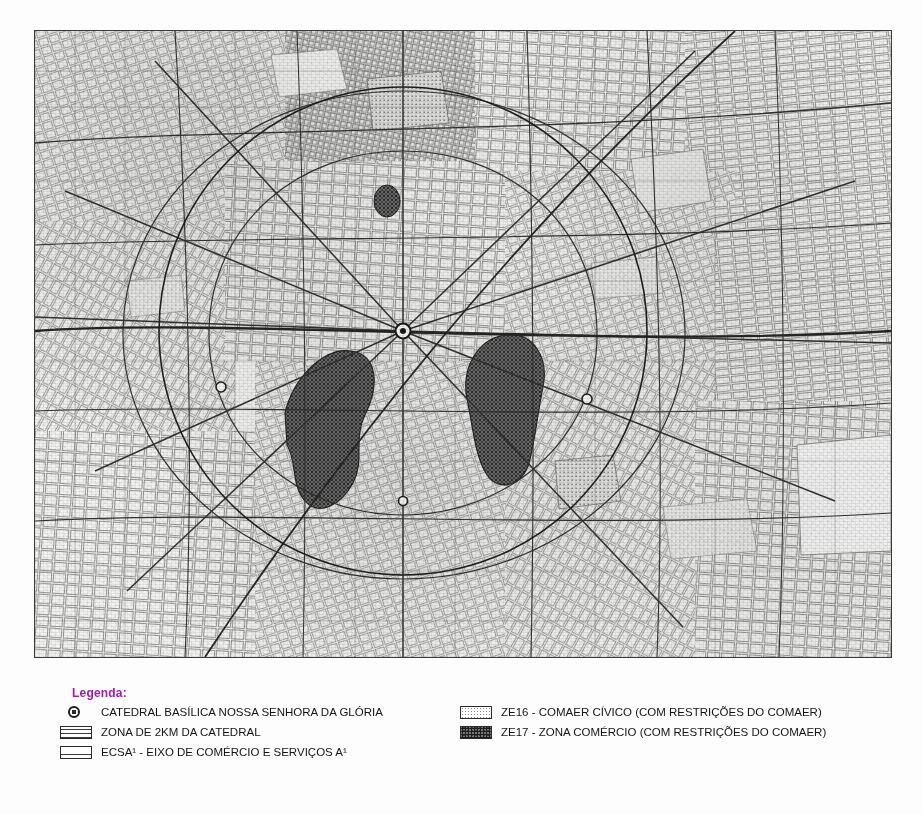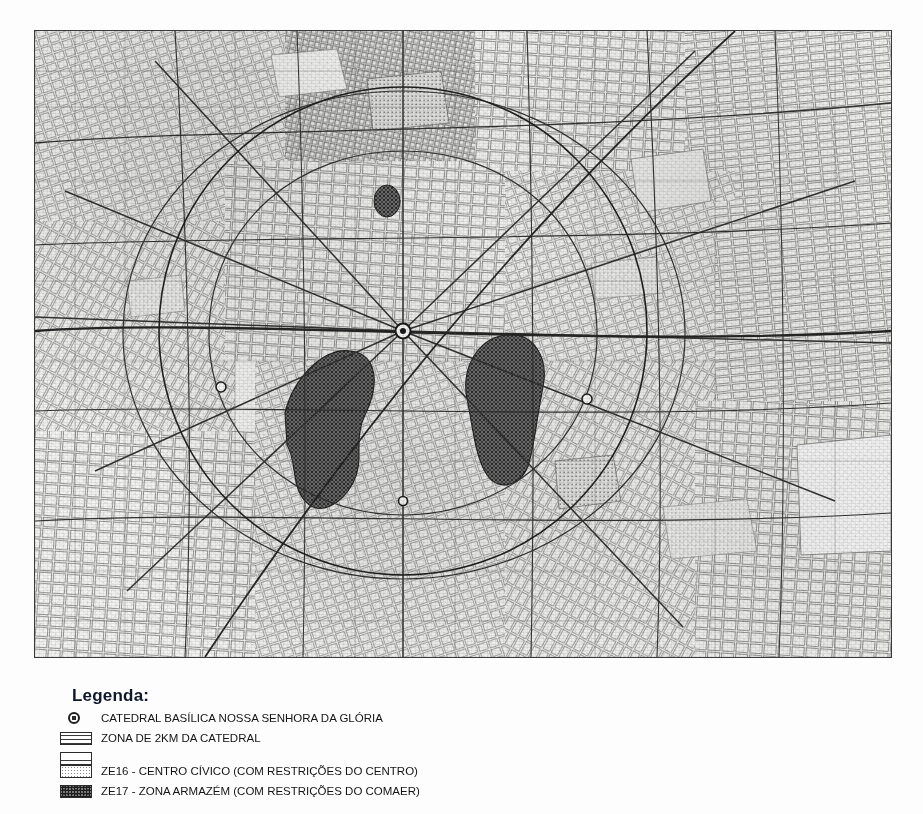--- a/index.html
+++ b/index.html
@@ -73,30 +73,30 @@
 
   
   #legend {
     position: absolute;
     left: 60px;
     top: 686px;
     width: 830px;
     font-size: 11.5px;
   }
   #legend-title {
-    font-size: 17px;
+    font-size: 12px;
     font-weight: bold;
     letter-spacing: .2px;
     margin-bottom: 6px;
-    color: #0f172a;
+    color: #a21caf;
     padding-left: 12px;
   }
   .legend-cols {
     display: flex;
-    flex-direction: column;
+    flex-direction: row;
   }
   .legend-col {
     display: flex;
     flex-direction: column;
     gap: 7px;
   }
   .legend-col.left { width: 400px; }
   .legend-col.right { width: 430px; }
 
   .legend-row {
@@ -323,34 +323,35 @@
           <span class="legend-label">CATEDRAL BASÍLICA NOSSA SENHORA DA GLÓRIA</span>
         </div>
 
         <div class="legend-row">
           <span class="swatch hatch-h"></span>
           <span class="legend-label">ZONA DE 2KM DA CATEDRAL</span>
         </div>
 
         <div class="legend-row">
           <span class="swatch hatch-axis"></span>
+          <span class="legend-label">ECSA¹ - EIXO DE COMÉRCIO E SERVIÇOS A¹</span>
         </div>
 
       </div>
 
       <div class="legend-col right">
 
         <div class="legend-row">
           <span class="swatch dots-light"></span>
-          <span class="legend-label">ZE16 - CENTRO CÍVICO (COM RESTRIÇÕES DO CENTRO)</span>
+          <span class="legend-label">ZE16 - COMAER CÍVICO (COM RESTRIÇÕES DO COMAER)</span>
         </div>
 
 
         <div class="legend-row">
           <span class="swatch dots-dark"></span>
-          <span class="legend-label">ZE17 - ZONA ARMAZÉM (COM RESTRIÇÕES DO COMAER)</span>
+          <span class="legend-label">ZE17 - ZONA COMÉRCIO (COM RESTRIÇÕES DO COMAER)</span>
         </div>
 
       </div>
     </div>
   </div>
 
 </div>
 
 </body></html>

